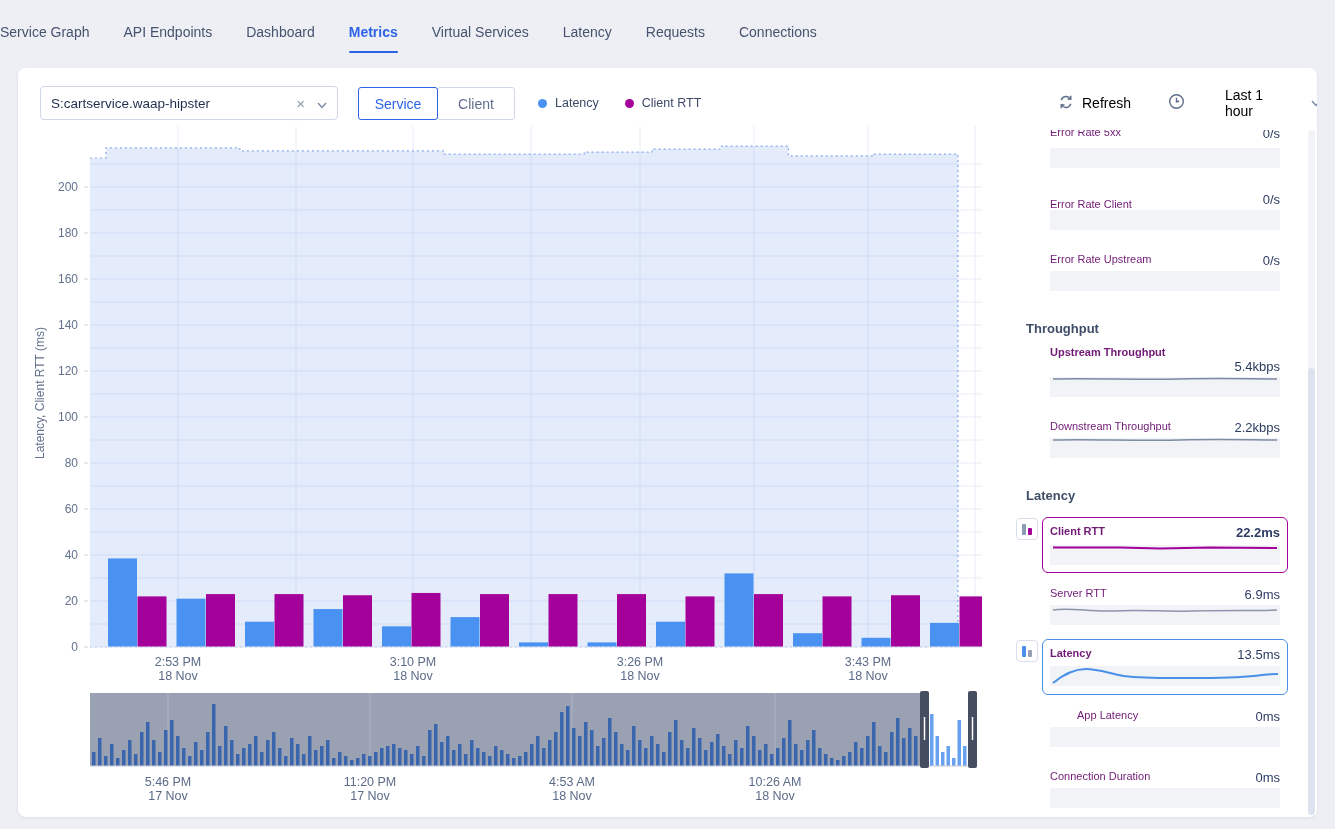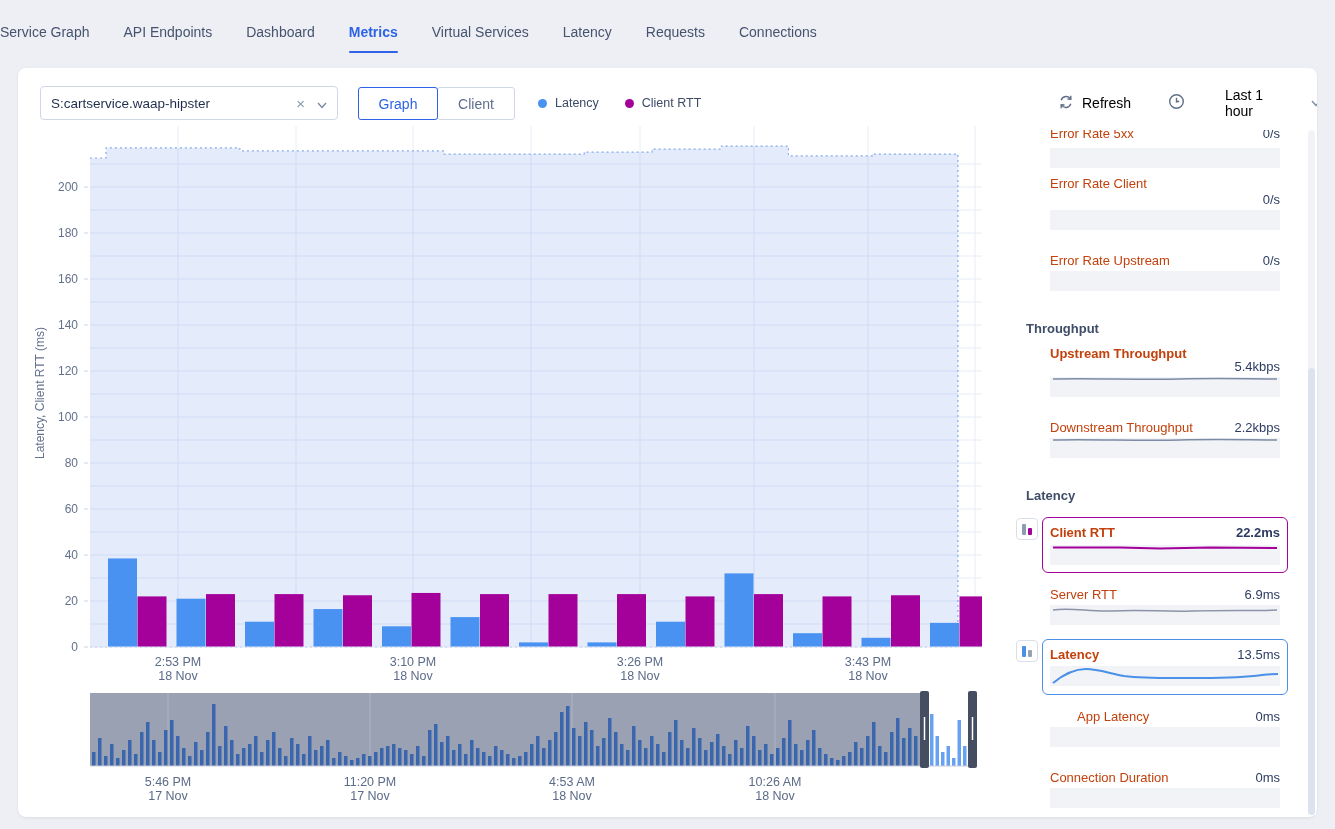--- a/index.html
+++ b/index.html
@@ -38,21 +38,21 @@
   .legend{position:absolute;left:520px;top:18px;height:34px;display:flex;align-items:center;gap:26px;}
   .legend .item{display:flex;align-items:center;gap:8px;font-size:12.5px;color:#3c4a66;cursor:pointer;}
   .legend .dot{width:9px;height:9px;border-radius:50%;}
   .ctrl{position:absolute;top:18px;height:34px;display:flex;align-items:center;gap:8px;
     font-size:14px;color:#000000;cursor:pointer;}
   .ctrl.refresh{left:1040px;}
   .ctrl.time{left:1150px;gap:40px;}
   
   .divider{position:absolute;left:978px;top:62px;bottom:2px;width:1px;background:#e3e9f1;z-index:2;}
   .sidebar{position:absolute;left:978px;top:62px;width:320px;height:685px;overflow:hidden;z-index:2;background:#fff;}
-  .sb-label{position:absolute;left:54px;font-size:13px;color:#c2410c;white-space:nowrap;}
+  .sb-label{position:absolute;left:54px;font-size:11px;color:#701a75;white-space:nowrap;}
   .sb-value{position:absolute;right:36px;font-size:13px;color:#2c3c61;}
   .sb-header{position:absolute;left:30px;font-size:13px;font-weight:bold;color:#3f4d68;}
   .sb-spark{position:absolute;left:54px;width:230px;height:20px;background:#f1f3f7;}
   .sb-spark svg{position:absolute;left:0;top:-6px;overflow:visible;}
   .sb-card{position:absolute;left:46px;width:246px;height:56px;border-radius:6px;background:#fff;box-sizing:border-box;cursor:pointer;}
   .sb-card.magenta{border:1.5px solid #a4019b;}
   .sb-card.blue{border:1.5px solid #4a90e8;}
   .mini-icon{position:absolute;left:20px;width:22px;height:22px;border:1px solid #d9dfe9;border-radius:4px;
     background:#fff;display:flex;align-items:flex-end;justify-content:center;gap:2px;padding-bottom:4px;box-sizing:border-box;cursor:pointer;}
   .mini-icon .b1{width:4px;border-radius:1px;}
@@ -343,21 +343,21 @@
   <div class="toolbar">
     <div class="svc-select">
       <span class="val">S:cartservice.waap-hipster</span>
       <span class="x">×</span>
       <span class="chev">
         <svg width="10" height="7">
             <polyline points="1,1 5,5.5 9,1" fill="none" stroke="#7a8aa5" stroke-width="1.4"></polyline>
           </svg>
       </span>
     </div>
-    <div class="seg server">Graph</div>
+    <div class="seg server">Service</div>
     <div class="seg client">Client</div>
     <div class="legend" id="legend">
         <div class="item">
           <span class="dot" style="background: rgb(74, 146, 242);"></span>
           <span>Latency</span>
         </div>
         <div class="item">
           <span class="dot" style="background: rgb(164, 1, 155);"></span>
           <span>Client RTT</span>
         </div>
@@ -388,21 +388,21 @@
   </div>
 
   <div class="divider"></div>
   <div class="sidebar" id="sidebar">
     <div class="sb-track">
       <div class="sb-thumb"></div>
     </div>
   <div class="sb-label" style="top: -4px;">Error Rate 5xx</div>
       <div class="sb-value" style="top: -4px;">0/s</div>
       <div class="sb-spark" style="top: 18px;"></div>
-      <div class="sb-label" style="top: 46px;">Error Rate Client</div>
+      <div class="sb-label" style="top: 68px;">Error Rate Client</div>
       <div class="sb-value" style="top: 62px;">0/s</div>
       <div class="sb-spark" style="top: 80px;"></div>
       <div class="sb-label" style="top: 123px;">Error Rate Upstream</div>
       <div class="sb-value" style="top: 123px;">0/s</div>
       <div class="sb-spark" style="top: 141px;"></div>
       <div class="sb-header" style="top: 191px;">Throughput</div>
       <div class="sb-label" style="top: 216px; font-weight: bold;">Upstream Throughput</div>
       <div class="sb-value" style="top: 229px;">5.4kbps</div>
       <div class="sb-spark" style="top: 247px;">
         <svg width="230" height="26">

